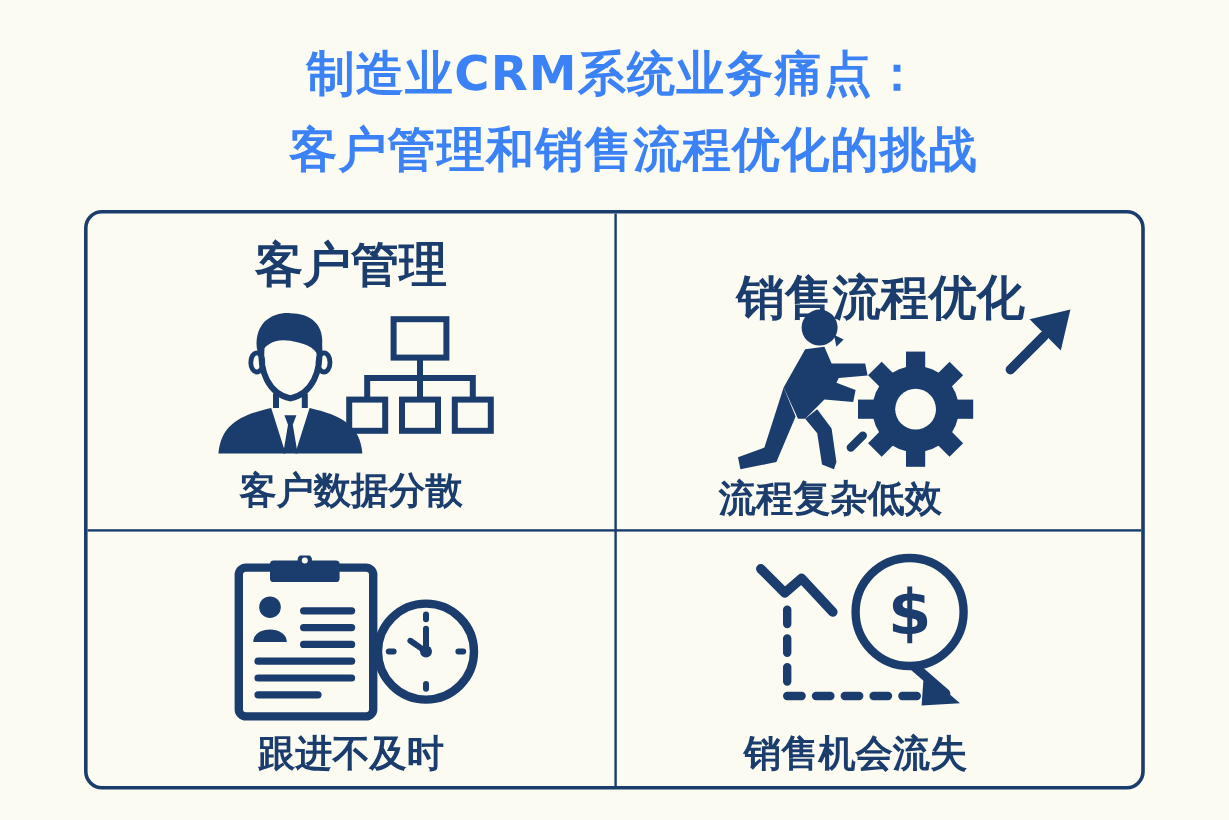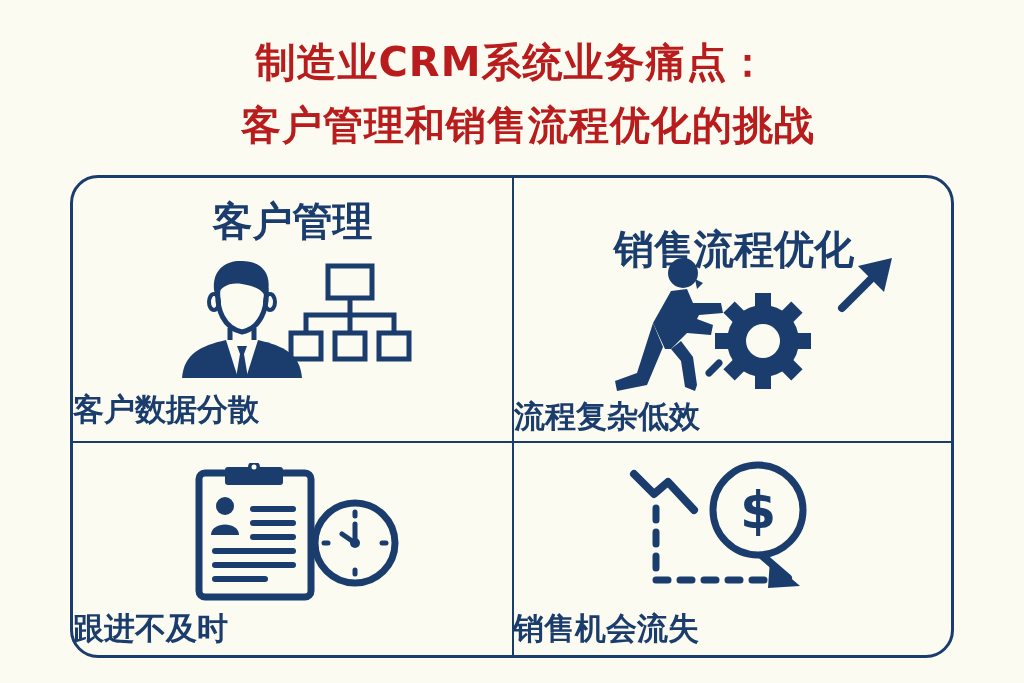--- a/index.html
+++ b/index.html
@@ -9,40 +9,40 @@
     font-family: "DejaVu Sans", "Liberation Sans", sans-serif;
     color: #1b3d6d;
     position: relative;
     overflow: hidden;
   }
   .title {
     position: absolute; left: 0; width: 1024px;
     text-align: center; font-weight: bold;
     font-size: 40px; line-height: 50px;
     letter-spacing: 1px;
-    color: #b91c1c;
+    color: #3b82f6;
   }
   .t1 { top: 37px; }
   .t2 { top: 100px; margin-left: 16px; }
   .grid {
     position: absolute; left: 70px; top: 175px;
     width: 884px; height: 483px;
-    border: 3px solid #1b3d6d; border-radius: 28px;
+    border: 3px solid #1b3d6d; border-radius: 15px;
     box-sizing: border-box;
     padding-left: 29px;
   }
   .vline { position: absolute; left: 439px; top: 0; bottom: 0; width: 2px; background: #1b3d6d; }
   .hline { position: absolute; top: 263px; left: 0; right: 0; height: 2px; background: #1b3d6d; }
   .cell-title {
     position: absolute; font-weight: bold; font-size: 40px; line-height: 46px;
     text-align: center; color: #1b3d6d;
   }
   .cell-label {
     position: absolute; font-weight: bold; font-size: 31px; line-height: 36px;
-    text-align: left; color: #1b3d6d;
+    text-align: center; color: #1b3d6d;
   }
   .icon { position: absolute; }
 </style>
 </head>
 <body>
 
 <div class="title t1">制造业CRM系统业务痛点：</div>
 <div class="title t2">客户管理和销售流程优化的挑战</div>
 
 <div class="grid">
@@ -159,15 +159,15 @@
       <path d="M28 40 L28 112 L150 112" fill="none" stroke="#1b3d6d" stroke-width="7" stroke-linecap="round" stroke-dasharray="12 12"></path>
       <path d="M142 92 L172 118 L140 120 Z" fill="#1b3d6d"></path>
       <path d="M130 84 L160 110" stroke="#1b3d6d" stroke-width="8" stroke-linecap="round"></path>
     </svg>
 
     <svg class="icon" style="left:635px; top:282px;" width="100" height="100" viewBox="0 0 100 100">
       <circle cx="50" cy="50" r="45" fill="#fcfbf1" stroke="#1b3d6d" stroke-width="7"></circle>
       <text x="50" y="68" text-anchor="middle" font-family="DejaVu Sans, sans-serif" font-weight="bold" font-size="52" fill="#1b3d6d">$</text>
     </svg>
 
-    <div class="cell-label" style="left:440px; width:380px; top:432px;">销售机会流失</div>
+    <div class="cell-label" style="left:450px; width:380px; top:432px;">销售机会流失</div>
   </div>
 </div>
 
 </body></html>

